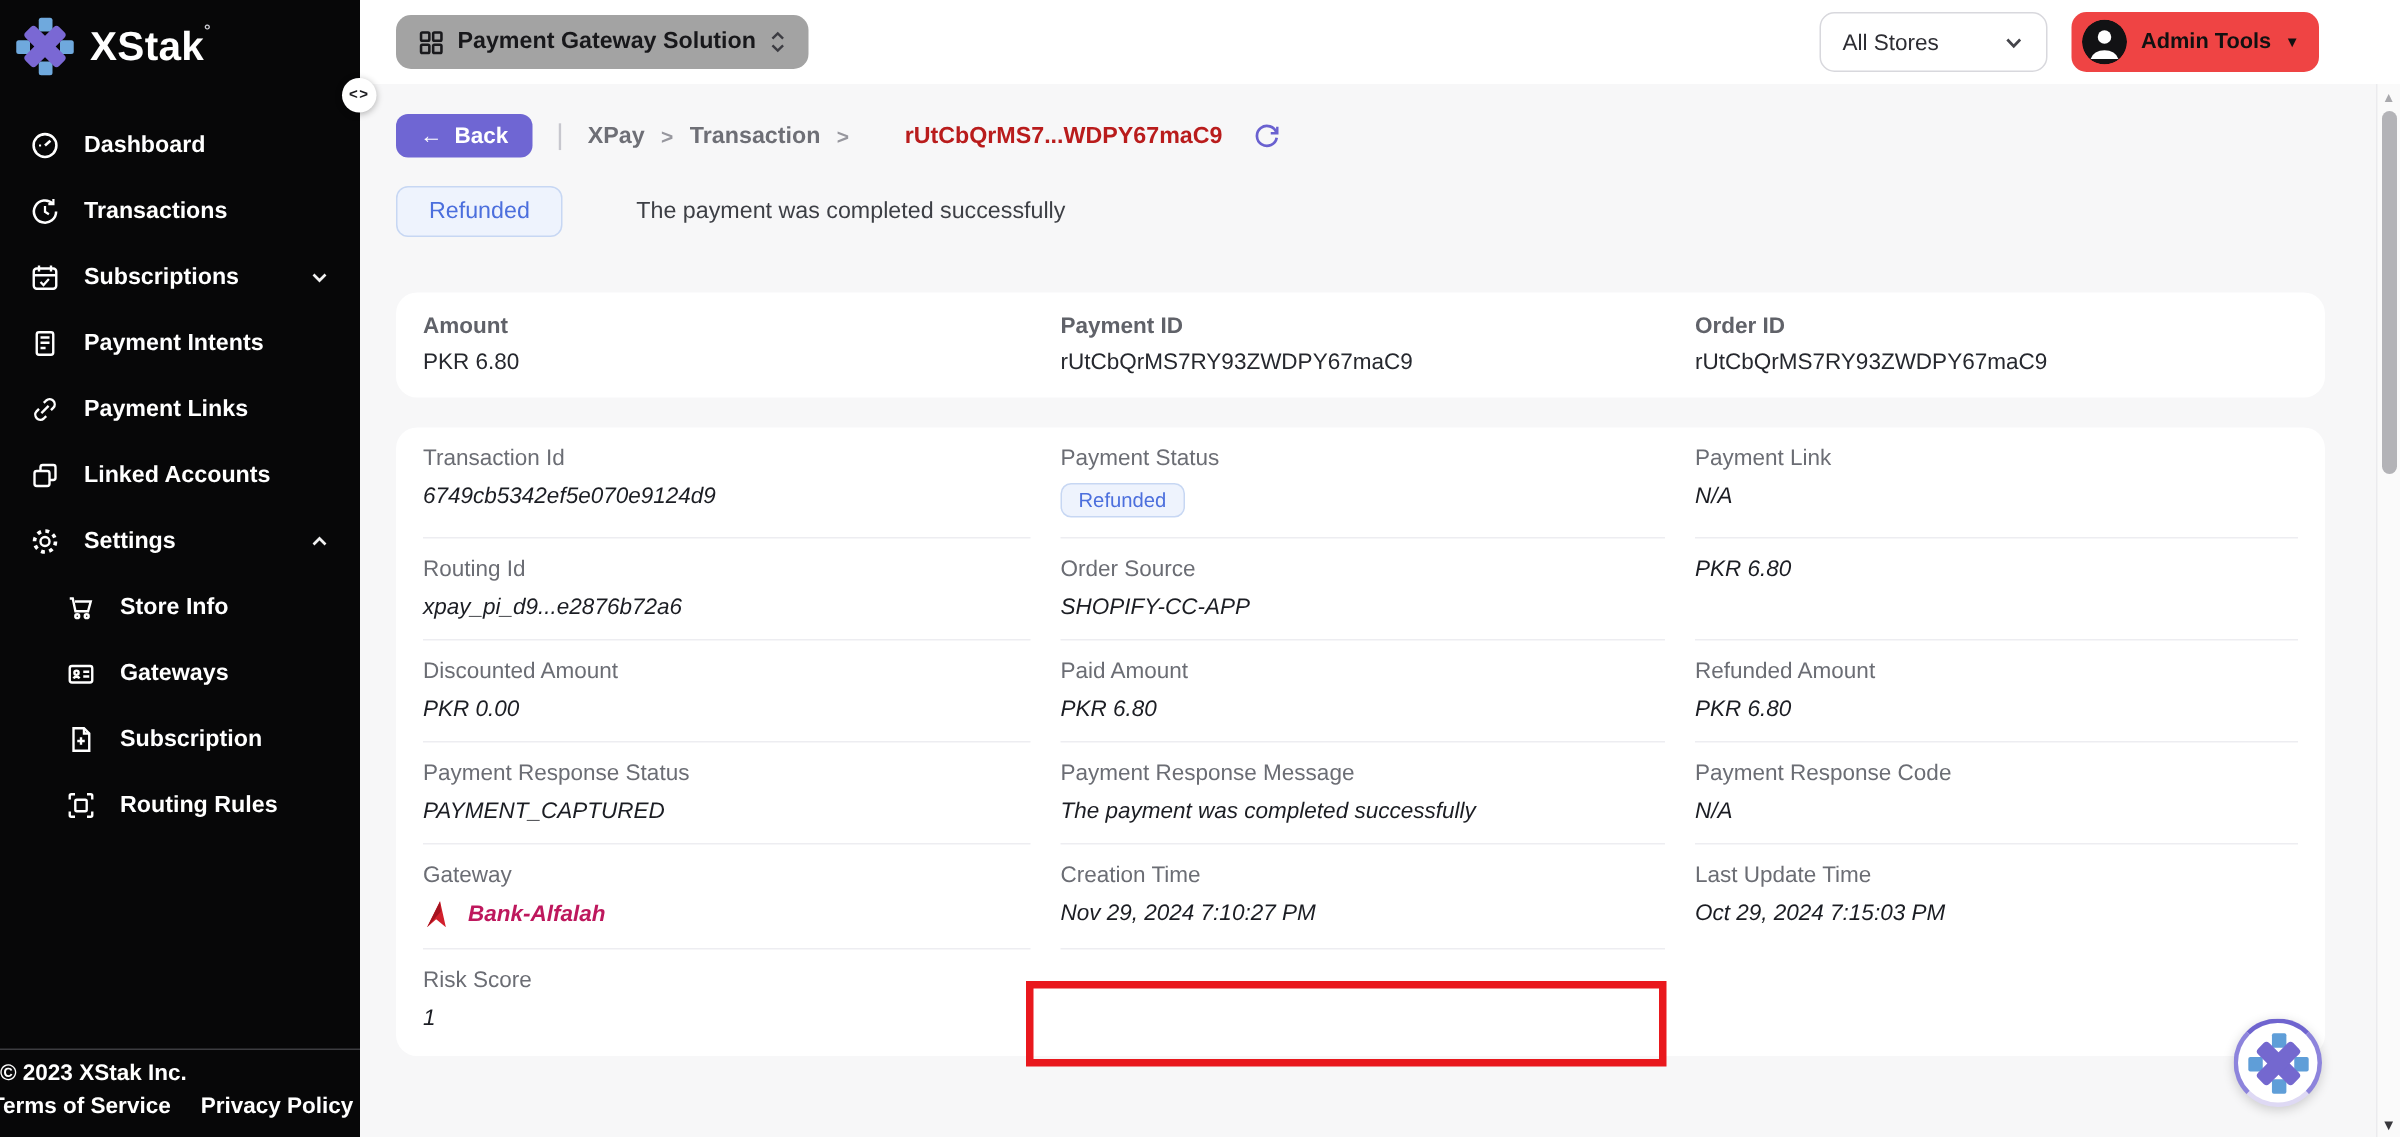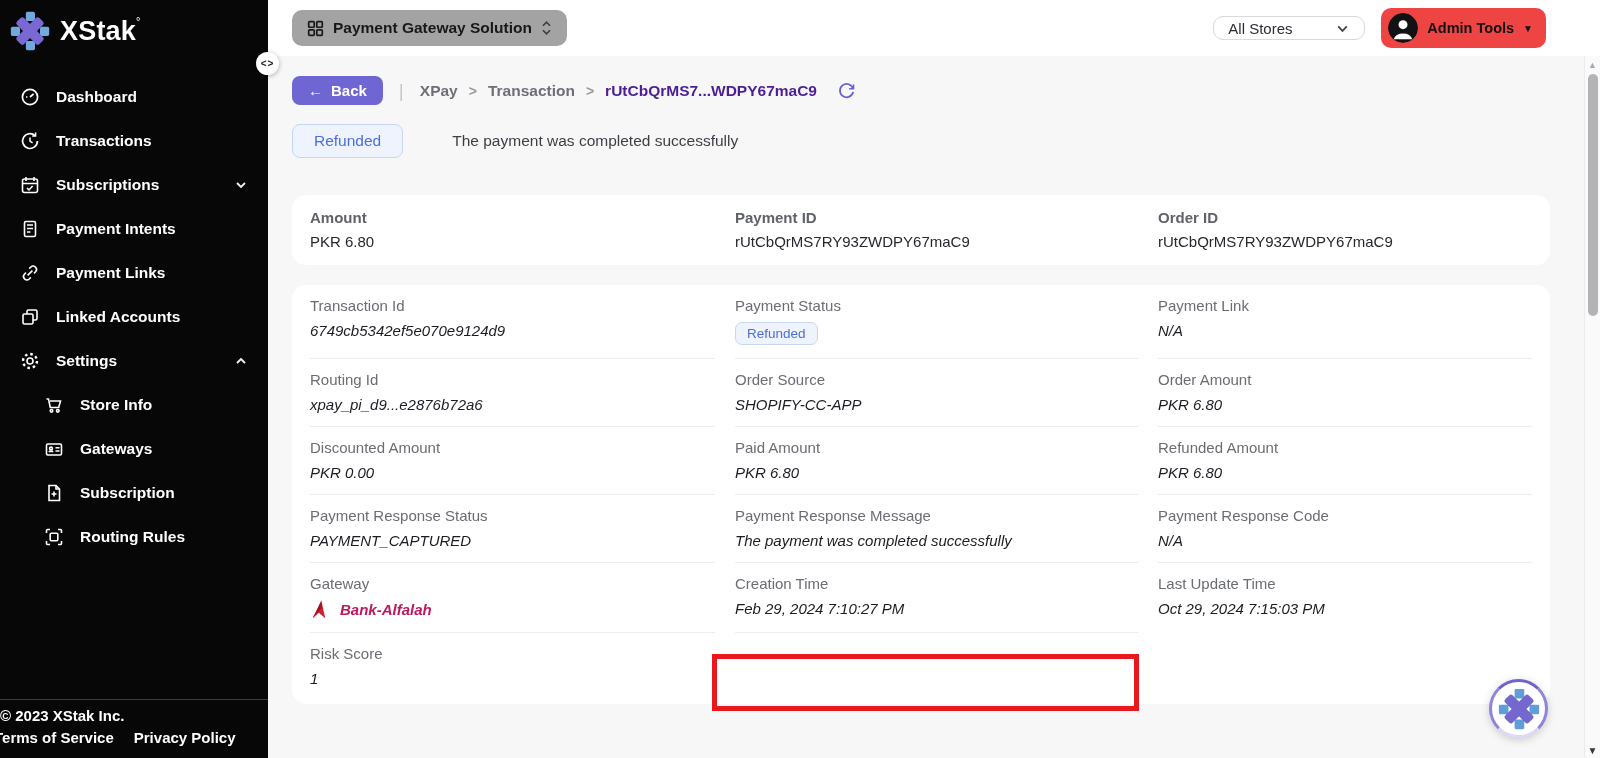--- a/index.html
+++ b/index.html
@@ -3,21 +3,21 @@
 <meta charset="utf-8">
 <style>
   * { box-sizing: border-box; margin: 0; padding: 0; }
   html,body { width:1600px; height:758px; overflow:hidden; }
   body {
     font-family: "Liberation Sans", "DejaVu Sans", sans-serif;
     background:#f7f7f8; display:flex; position:relative;
   }
 
   
-  .sidebar { width:268px; flex-shrink:0; background:#070708; color:#fff;
+  .sidebar { width:240px; flex-shrink:0; background:#070708; color:#fff;
     display:flex; flex-direction:column; position:relative; z-index:2; }
   .logo-row { display:flex; align-items:center; gap:10px; padding:11px 0 8px 10px; }
   .logo-text { font-size:27px; font-weight:700; letter-spacing:.2px; }
   .logo-sup { font-size:11px; vertical-align:top; line-height:10px; color:#cfcfd6; }
   .nav { margin-top:16px; }
   .nav-item { display:flex; align-items:center; gap:16px; padding:12px 20px;
     font-weight:700; font-size:15.5px; cursor:pointer; }
   .nav-item .nav-icon { width:20px; height:20px; flex-shrink:0; display:flex; }
   .nav-item .chev { margin-left:auto; width:14px; height:14px; opacity:.95; }
   .sub-item { padding-left:44px; }
@@ -28,42 +28,42 @@
   .footer-links span { cursor:pointer; }
 
   
   .main { flex:1; position:relative; background:#f7f7f8; }
   .topbar { height:56px; background:#fff; display:flex; align-items:center;
     justify-content:space-between; padding:0 54px 0 24px; }
   .app-switcher { display:flex; align-items:center; gap:9px; background:#a3a3a3;
     border-radius:10px; padding:9px 15px; font-size:15.5px; font-weight:700; color:#18181b; cursor:pointer; }
   .topbar-right { display:flex; align-items:center; gap:16px; }
   .store-select { display:flex; align-items:center; justify-content:space-between;
-    width:152px; height:24px; padding:0 14px; background:#fff; border:1px solid #d8d8dd;
+    width:152px; height:40px; padding:0 14px; background:#fff; border:1px solid #d8d8dd;
     border-radius:10px; font-size:15px; color:#2d2d33; cursor:pointer; }
   .user-menu { display:flex; align-items:center; gap:9px; background:#ef4444;
     border-radius:10px; padding:5px 13px 5px 7px; font-size:14.5px; font-weight:700; color:#111; cursor:pointer; }
   .avatar { width:30px; height:30px; border-radius:50%; overflow:hidden; flex-shrink:0; }
   .caret-down { font-size:10px; color:#111; }
 
   .collapse-btn { position:absolute; left:-12px; top:52px; width:23px; height:23px;
     border-radius:50%; background:#fff; box-shadow:0 1px 5px rgba(0,0,0,.3);
     display:flex; align-items:center; justify-content:center; font-size:10px; font-weight:700;
     color:#1b1b1f; letter-spacing:1px; cursor:pointer; z-index:6; }
 
   .content { padding:20px 50px 0 24px; position:relative; }
 
   .crumb-row { display:flex; align-items:center; gap:16px; }
   .back-btn { display:flex; align-items:center; gap:8px; background:#6f66d3; color:#fff;
     font-weight:700; font-size:15px; border:none; border-radius:8px; padding:6px 16px; cursor:pointer;
     font-family:inherit; }
   .vdiv { color:#c7c7cе; color:#c7c7ce; font-size:19px; font-weight:300; }
   .breadcrumb { display:flex; align-items:center; gap:11px; font-size:15.5px; font-weight:600; color:#6e6f76; }
   .crumb-sep { color:#97979e; font-size:14px; }
-  .crumb-current { color:#4c1d95; }
+  .crumb-current { color:#b91c1c;margin-left:26px; }
   .refresh-icon { width:19px; height:19px; margin-left:4px; cursor:pointer; }
 
   .status-row { display:flex; align-items:center; margin-top:19px; }
   .badge-lg { background:#eef3fd; border:1px solid #c7d7f3; color:#4c6fdd; border-radius:8px;
     padding:7px 21px; font-size:15.5px; }
   .status-msg { color:#3d3f45; font-size:15.5px; margin-left:49px; }
 
   .summary-card { margin-top:37px; background:#fff; border-radius:14px; padding:14px 18px 15px;
     display:grid; grid-template-columns:405px 403px 1fr; column-gap:20px; }
   .sum-label { color:#606269; font-size:15px; font-weight:700; margin-bottom:7px; }
@@ -352,21 +352,20 @@
 
         <div class="cell">
           <div class="cell-label">Routing Id</div>
           <div class="cell-value">xpay_pi_d9...e2876b72a6</div>
         </div>
         <div class="cell">
           <div class="cell-label">Order Source</div>
           <div class="cell-value">SHOPIFY-CC-APP</div>
         </div>
         <div class="cell">
-          <div class="cell-label">Order Amount</div>
           <div class="cell-value">PKR 6.80</div>
         </div>
 
         <div class="cell">
           <div class="cell-label">Discounted Amount</div>
           <div class="cell-value">PKR 0.00</div>
         </div>
         <div class="cell">
           <div class="cell-label">Paid Amount</div>
           <div class="cell-value">PKR 6.80</div>
@@ -396,21 +395,21 @@
               <svg width="21" height="19" viewBox="0 0 24 22">
                   <path d="M3 21 L13 1 L17.5 21 L10 14.8 Z" fill="#d21f2c"></path>
                   <path d="M3 21 L13 1 L13.5 9 Z" fill="#a5121f"></path>
                 </svg>
             </span>
             <span>Bank-Alfalah</span>
           </div>
         </div>
         <div class="cell">
           <div class="cell-label">Creation Time</div>
-          <div class="cell-value">Feb 29, 2024 7:10:27 PM</div>
+          <div class="cell-value">Nov 29, 2024 7:10:27 PM</div>
         </div>
 
         <div class="cell">
           <div class="cell-label">Last Update Time</div>
           <div class="cell-value">Oct 29, 2024 7:15:03 PM</div>
         </div>
         <div class="cell">
           <div class="cell-label">Risk Score</div>
           <div class="cell-value">1</div>
         </div>

